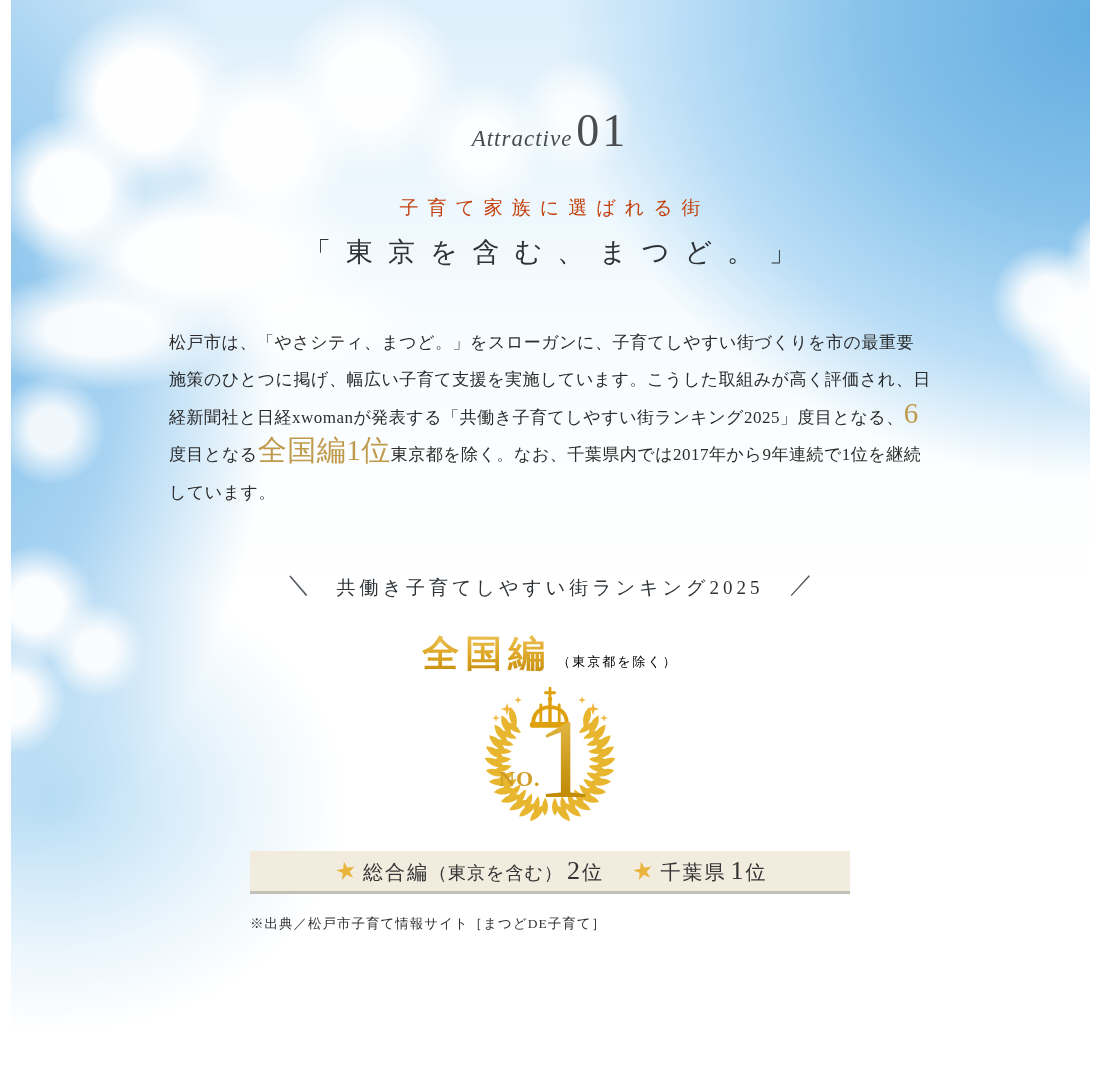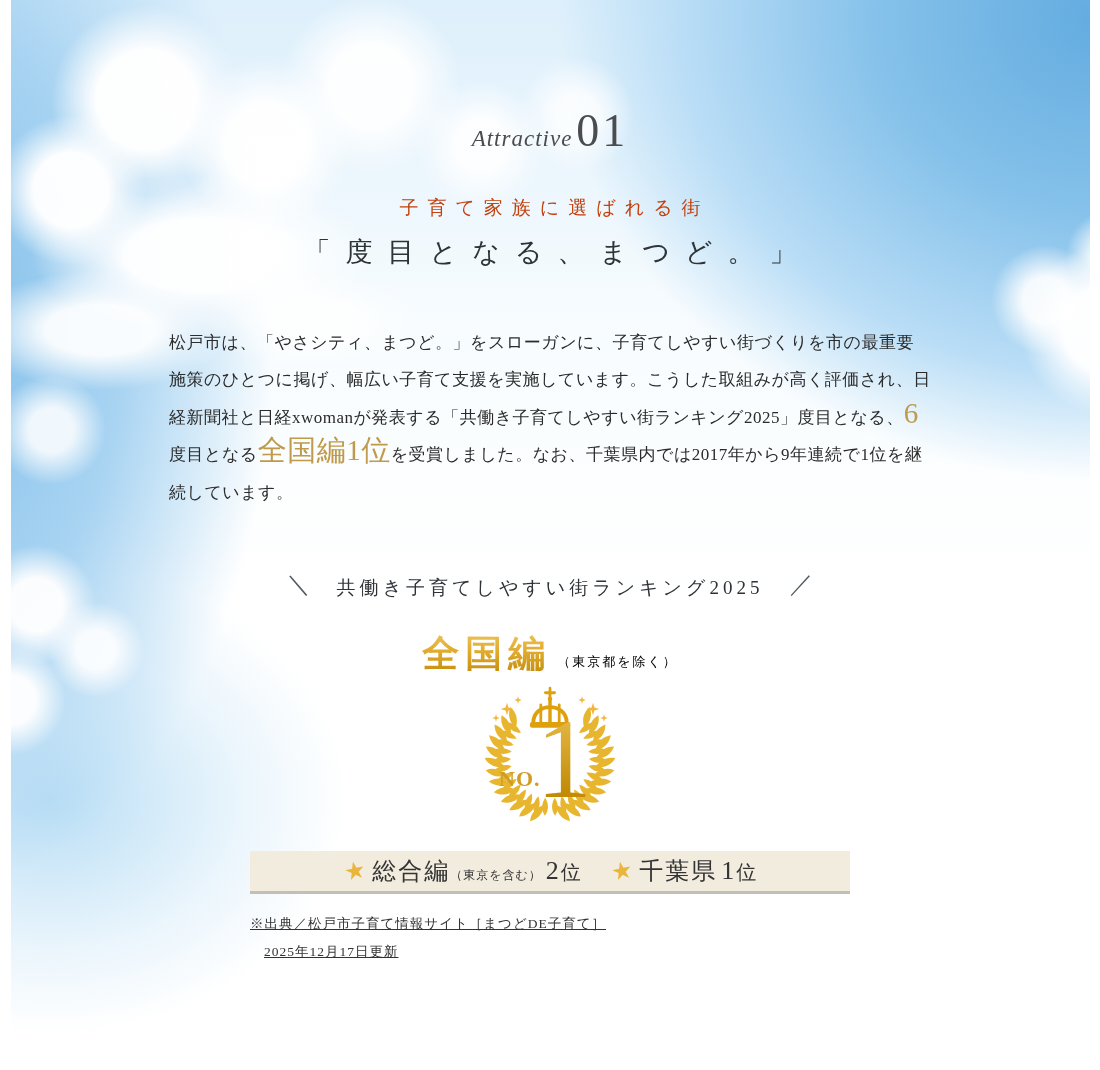--- a/index.html
+++ b/index.html
@@ -154,53 +154,52 @@
   .banner .item{display:flex;align-items:baseline;}
   .banner .star{
     color:#e9b53d;
     font-size:24px;
     display:inline-block;
     transform:rotate(-12deg);
     margin-right:7px;
     align-self:center;
     font-family:"DejaVu Sans",sans-serif;
   }
-  .banner .label{font-size:24px;letter-spacing:2px;text-align:right;}
-  .banner .note{font-size:12px;letter-spacing:1px;}
+  .banner .label{font-size:20px;letter-spacing:2px;text-align:right;}
+  .banner .note{font-size:18px;letter-spacing:1px;}
   .banner .rank-num{font-size:26px;margin:0 2px 0 4px;}
   .banner .rank-suffix{font-size:20px;}
   
   .source{
     width:600px;
     margin:16px auto 12px;
     font-size:13.5px;
     line-height:2.05;
     letter-spacing:1px;
     color:#333;
-    text-decoration:underline;
   }
   .source .indent{padding-left:14px;}
 </style>
 </head>
 <body>
 
 <div class="page">
   <div class="sky"></div>
 
   <div class="content">
 
     <div class="eyebrow">
       <span class="script">Attractive</span><span class="num">01</span>
     </div>
 
     <div class="subtitle">子育て家族に選ばれる街</div>
-    <h1 class="main-title" style="margin:13px 0 0;font-weight:normal;">「度目となる、まつど。」</h1>
+    <h1 class="main-title" style="margin:13px 0 0;font-weight:normal;">「東京を含む、まつど。」</h1>
 
     <div class="paragraph">
-      <span>松戸市は、「やさシティ、まつど。」をスローガンに、子育てしやすい街づくりを市の最重要施策のひとつに掲げ、幅広い子育て支援を実施しています。</span><span>こうした取組みが高く評価され、日経新聞社と日経xwomanが発表する「共働き子育てしやすい街ランキング2025」度目となる、</span><span class="gold-inline">6</span><span>度目となる</span><span class="gold-inline">全国編1位</span><span>を受賞しました。</span><span>なお、千葉県内では2017年から9年連続で1位を継続しています。</span>
+      <span>松戸市は、「やさシティ、まつど。」をスローガンに、子育てしやすい街づくりを市の最重要施策のひとつに掲げ、幅広い子育て支援を実施しています。</span><span>こうした取組みが高く評価され、日経新聞社と日経xwomanが発表する「共働き子育てしやすい街ランキング2025」度目となる、</span><span class="gold-inline">6</span><span>度目となる</span><span class="gold-inline">全国編1位</span><span>東京都を除く。</span><span>なお、千葉県内では2017年から9年連続で1位を継続しています。</span>
     </div>
 
     <div class="ranking-heading">
       <span class="slash">＼</span>
       <span class="label">共働き子育てしやすい街ランキング2025</span>
       <span class="slash">／</span>
     </div>
 
     <div class="category">
       <span class="main">全国編</span>
@@ -308,16 +307,15 @@
       <span class="item">
         <span class="star">★</span>
         <span class="label">千葉県</span>
         <span class="rank-num">1</span>
         <span class="rank-suffix">位</span>
       </span>
     </div>
 
     <div class="source">
       <div>※出典／松戸市子育て情報サイト［まつどDE子育て］</div>
-      <div class="indent">2025年12月17日更新</div>
     </div>
   </div>
 </div>
 
 </body></html>

